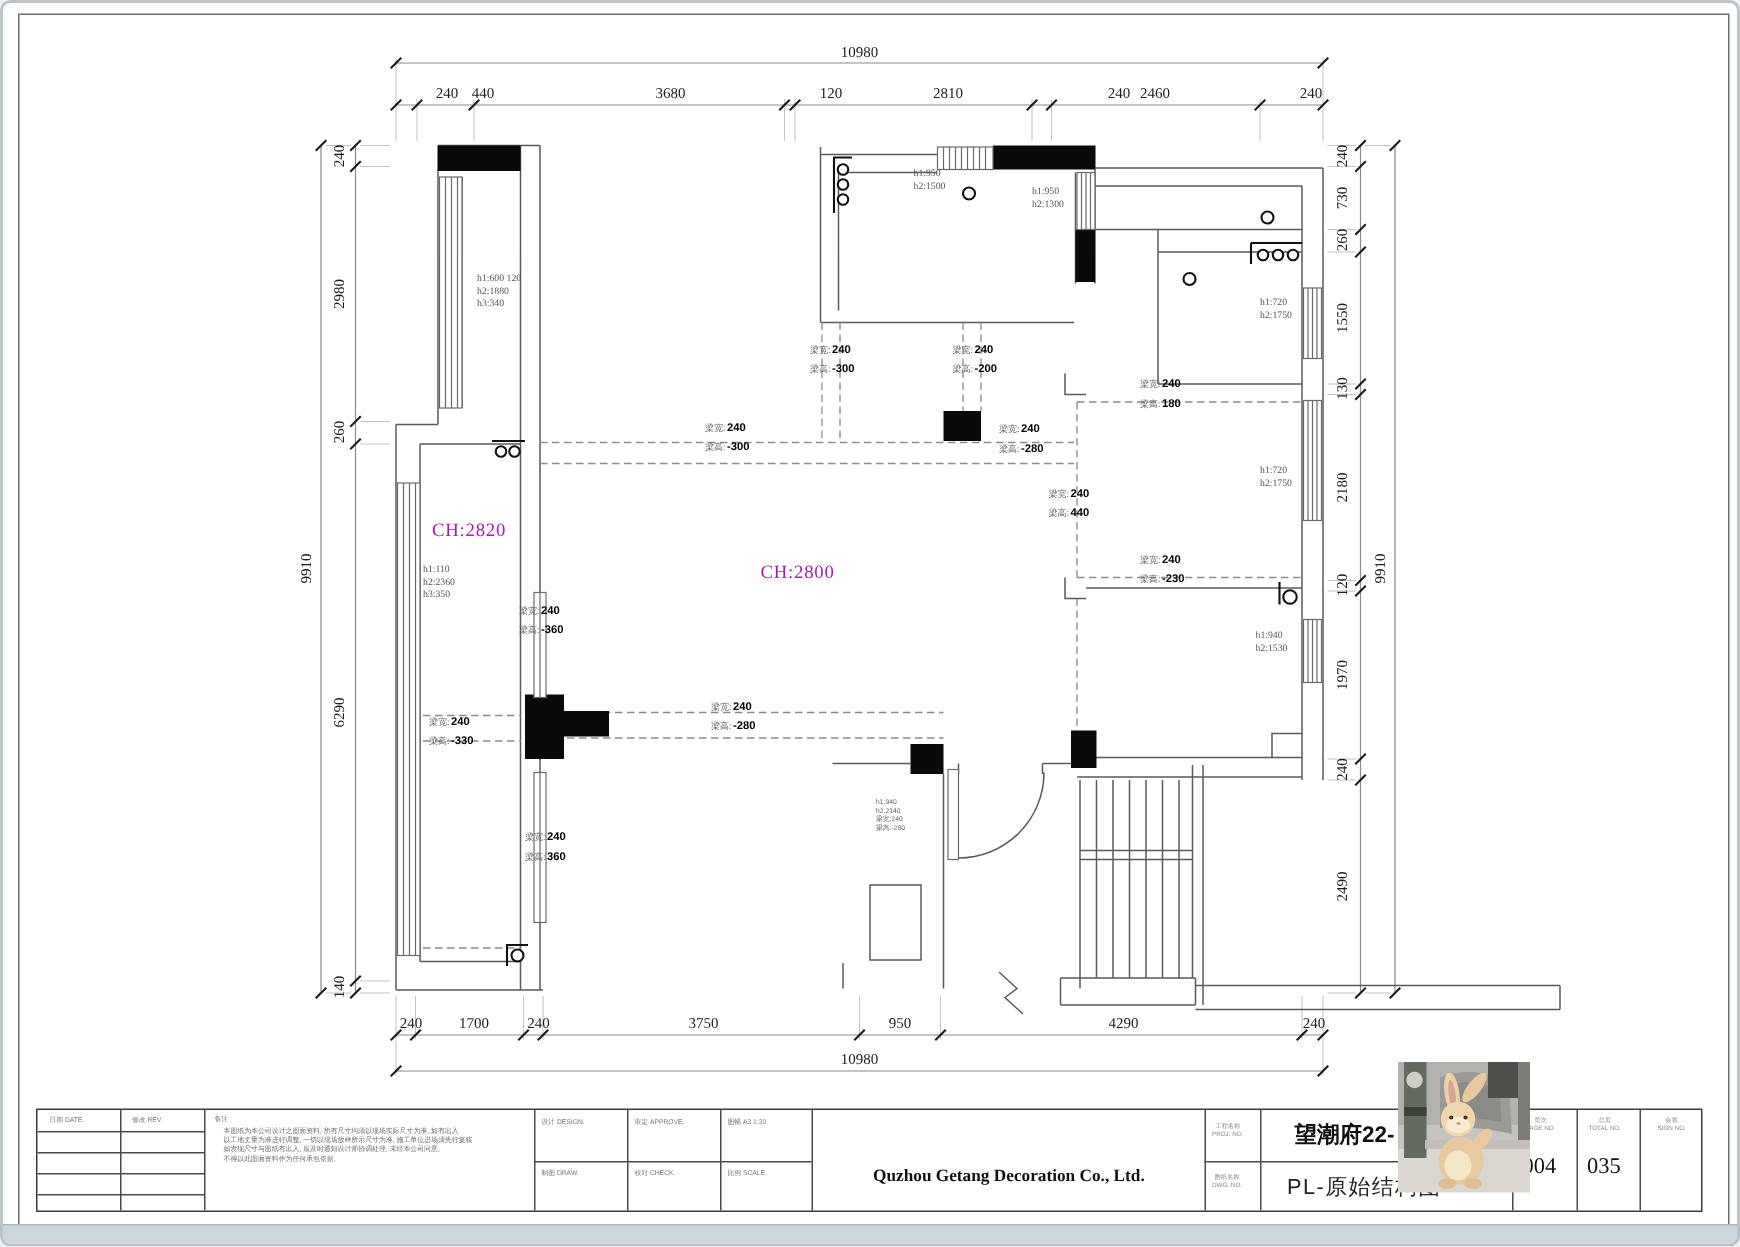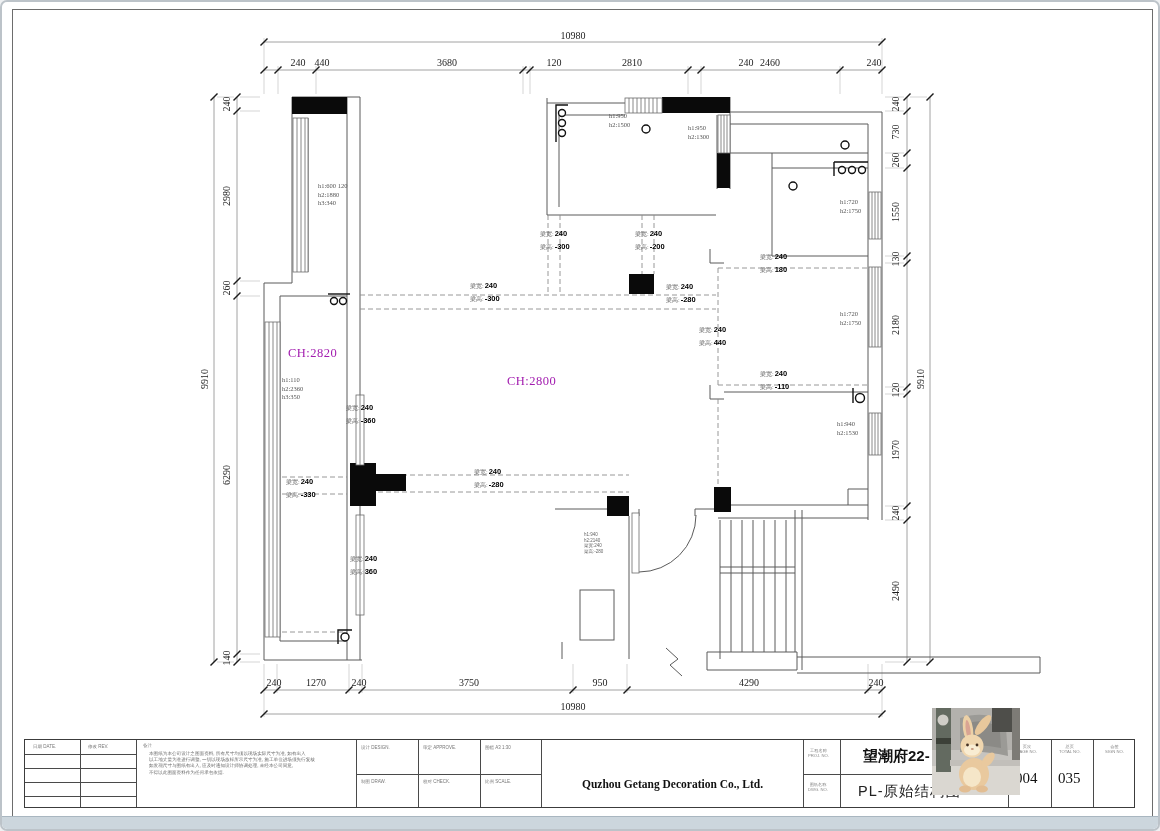--- a/index.html
+++ b/index.html
@@ -189,21 +189,21 @@
     <span class="dimh" style="left:296px;top:56px">240</span>
     <span class="dimh" style="left:320px;top:56px">440</span>
     <span class="dimh" style="left:445px;top:56px">3680</span>
     <span class="dimh" style="left:552px;top:56px">120</span>
     <span class="dimh" style="left:630px;top:56px">2810</span>
     <span class="dimh" style="left:744px;top:56px">240</span>
     <span class="dimh" style="left:768px;top:56px">2460</span>
     <span class="dimh" style="left:872px;top:56px">240</span>
 
     <span class="dimh" style="left:272px;top:676px">240</span>
-    <span class="dimh" style="left:314px;top:676px">1270</span>
+    <span class="dimh" style="left:314px;top:676px">1700</span>
     <span class="dimh" style="left:357px;top:676px">240</span>
     <span class="dimh" style="left:467px;top:676px">3750</span>
     <span class="dimh" style="left:598px;top:676px">950</span>
     <span class="dimh" style="left:747px;top:676px">4290</span>
     <span class="dimh" style="left:874px;top:676px">240</span>
     <span class="dimh" style="left:571px;top:700px">10980</span>
 
     <span class="dimv" style="left:225px;top:102px">240</span>
     <span class="dimv" style="left:225px;top:194px">2980</span>
     <span class="dimv" style="left:225px;top:286px">260</span>
@@ -225,21 +225,21 @@
 
     <span class="ch" style="left:286px;top:344px">CH:2820</span>
     <span class="ch" style="left:505px;top:372px">CH:2800</span>
 
     <div class="beam" style="left:538px;top:224px"><span class="bk">梁宽:</span><span class="bv">240</span><br><span class="bk">梁高:</span><span class="bv">-300</span></div>
     <div class="beam" style="left:633px;top:224px"><span class="bk">梁宽:</span><span class="bv">240</span><br><span class="bk">梁高:</span><span class="bv">-200</span></div>
     <div class="beam" style="left:468px;top:276px"><span class="bk">梁宽:</span><span class="bv">240</span><br><span class="bk">梁高:</span><span class="bv">-300</span></div>
     <div class="beam" style="left:664px;top:277px"><span class="bk">梁宽:</span><span class="bv">240</span><br><span class="bk">梁高:</span><span class="bv">-280</span></div>
     <div class="beam" style="left:758px;top:247px"><span class="bk">梁宽:</span><span class="bv">240</span><br><span class="bk">梁高:</span><span class="bv">180</span></div>
     <div class="beam" style="left:697px;top:320px"><span class="bk">梁宽:</span><span class="bv">240</span><br><span class="bk">梁高:</span><span class="bv">440</span></div>
-    <div class="beam" style="left:758px;top:364px"><span class="bk">梁宽:</span><span class="bv">240</span><br><span class="bk">梁高:</span><span class="bv">-110</span></div>
+    <div class="beam" style="left:758px;top:364px"><span class="bk">梁宽:</span><span class="bv">240</span><br><span class="bk">梁高:</span><span class="bv">-230</span></div>
     <div class="beam" style="left:344px;top:398px"><span class="bk">梁宽:</span><span class="bv">240</span><br><span class="bk">梁高:</span><span class="bv">-360</span></div>
     <div class="beam" style="left:284px;top:472px"><span class="bk">梁宽:</span><span class="bv">240</span><br><span class="bk">梁高:</span><span class="bv">-330</span></div>
     <div class="beam" style="left:472px;top:462px"><span class="bk">梁宽:</span><span class="bv">240</span><br><span class="bk">梁高:</span><span class="bv">-280</span></div>
     <div class="beam" style="left:348px;top:549px"><span class="bk">梁宽:</span><span class="bv">240</span><br><span class="bk">梁高:</span><span class="bv">360</span></div>
 
     <div class="hl" style="left:316px;top:180px"><span>h1:600  120</span><br><span>h2:1880</span><br><span>h3:340</span></div>
     <div class="hl" style="left:280px;top:374px"><span>h1:110</span><br><span>h2:2360</span><br><span>h3:350</span></div>
     <div class="hl" style="left:607px;top:110px"><span>h1:950</span><br><span>h2:1500</span></div>
     <div class="hl" style="left:686px;top:122px"><span>h1:950</span><br><span>h2:1300</span></div>
     <div class="hl" style="left:838px;top:196px"><span>h1:720</span><br><span>h2:1750</span></div>

